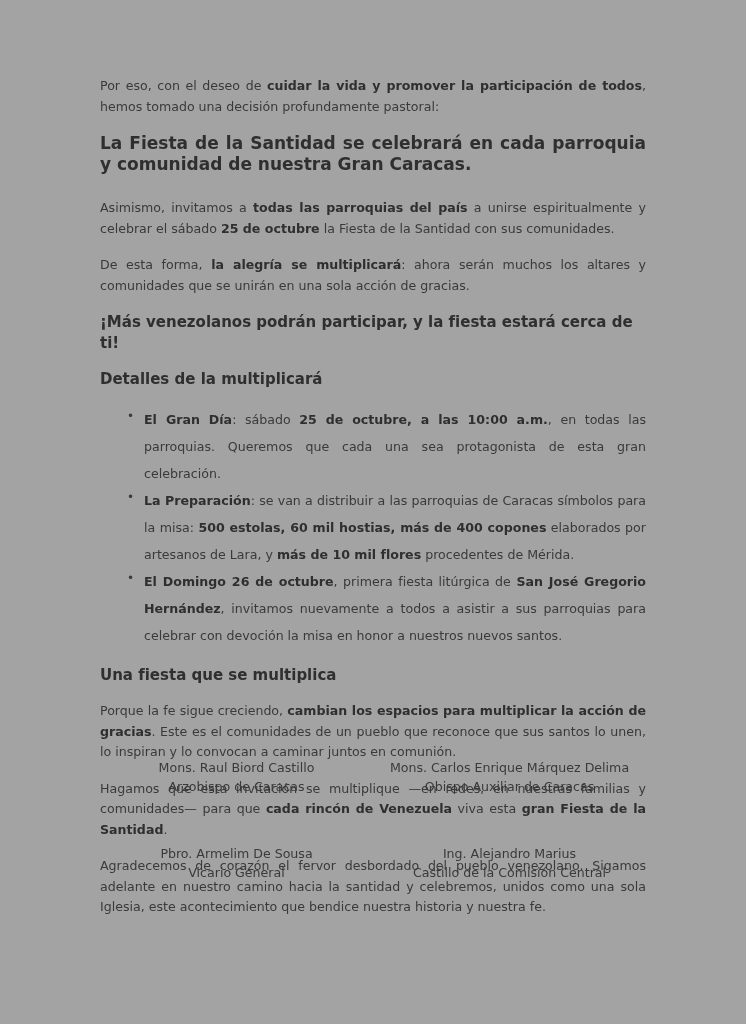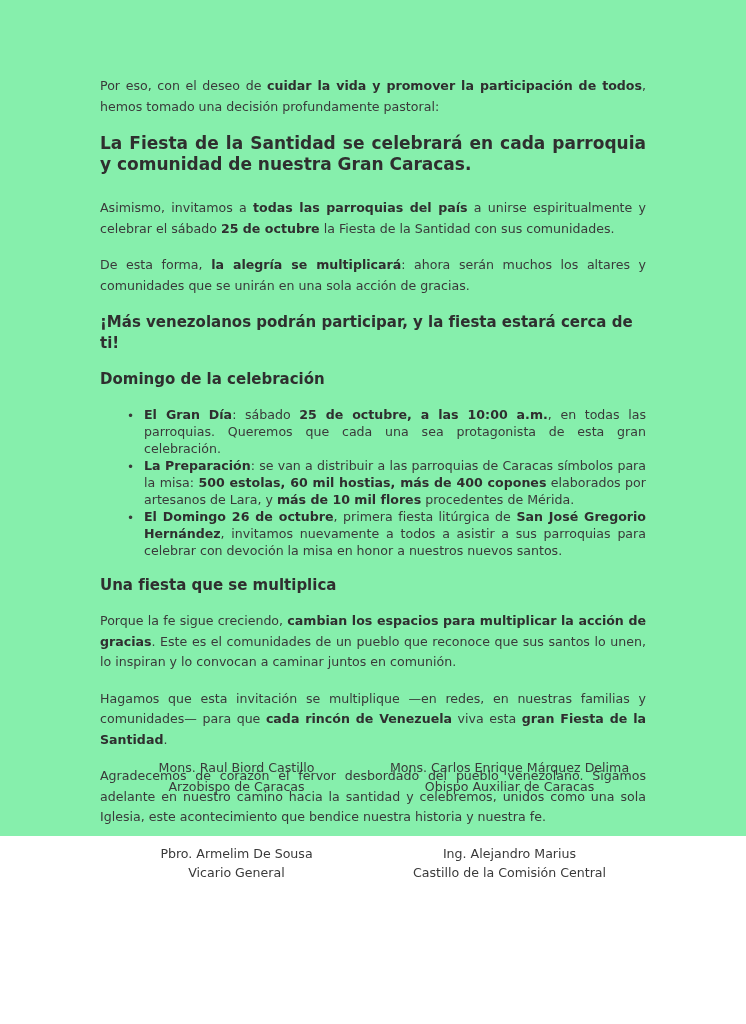--- a/index.html
+++ b/index.html
@@ -12,22 +12,22 @@
     width: 746px;
     height: 1024px;
     overflow: hidden;
     font-family: "DejaVu Sans", "Liberation Sans", sans-serif;
     color: #3a3a3a;
     -webkit-font-smoothing: antialiased;
   }
   .page {
     position: relative;
     width: 746px;
-    height: 836px;
-    background: #86efac;
+    height: 1024px;
+    background: #a3a3a3;
     box-sizing: border-box;
   }
   .content {
     position: absolute;
     left: 100px;
     top: 76px;
     width: 546px;
   }
   p.para {
     margin: 0 0 16px 0;
@@ -57,21 +57,21 @@
   b, strong { font-weight: bold; color: #2f2f2f; }
   ul.bullets {
     margin: 0 0 16px 0;
     padding: 0 0 0 44px;
     list-style: none;
   }
   ul.bullets > li {
     position: relative;
     margin: 0 0 0 0;
     font-size: 12.6px;
-    line-height: 17px;
+    line-height: 27px;
     text-align: justify;
     text-justify: inter-word;
     padding-left: 0;
   }
   ul.bullets > li::before {
     content: "\2022";
     position: absolute;
     left: -17px;
     top: 0;
     font-size: 12px;
@@ -109,21 +109,21 @@
     <p class="para"><span>Por eso, con el deseo de </span><b>cuidar la vida y promover la participación de todos</b><span>, hemos tomado una decisión profundamente pastoral:</span></p>
 
     <p class="block-bold">La Fiesta de la Santidad se celebrará en cada parroquia y comunidad de nuestra Gran Caracas.</p>
 
     <p class="para"><span>Asimismo, invitamos a </span><b>todas las parroquias del país</b><span> a unirse espiritualmente y celebrar el sábado </span><b>25 de octubre</b><span> la Fiesta de la Santidad con sus comunidades.</span></p>
 
     <p class="para"><span>De esta forma, </span><b>la alegría se multiplicará</b><span>: ahora serán muchos los altares y comunidades que se unirán en una sola acción de gracias.</span></p>
 
     <p class="heading">¡Más venezolanos podrán participar, y la fiesta estará cerca de ti!</p>
 
-    <p class="heading">Domingo de la celebración</p>
+    <p class="heading">Detalles de la multiplicará</p>
 
     <ul class="bullets">
       <li><b>El Gran Día</b><span>: sábado </span><b>25 de octubre, a las 10:00 a.m.</b><span>, en todas las parroquias. Queremos que cada una sea protagonista de esta gran celebración.</span></li>
       <li><b>La Preparación</b><span>: se van a distribuir a las parroquias de Caracas símbolos para la misa: </span><b>500 estolas, 60 mil hostias, más de 400 copones</b><span> elaborados por artesanos de Lara, y </span><b>más de 10 mil flores</b><span> procedentes de Mérida.</span></li>
       <li><b>El Domingo 26 de octubre</b><span>, primera fiesta litúrgica de </span><b>San José Gregorio Hernández</b><span>, invitamos nuevamente a todos a asistir a sus parroquias para celebrar con devoción la misa en honor a nuestros nuevos santos.</span></li>
     </ul>
 
     <p class="heading">Una fiesta que se multiplica</p>
 
     <p class="para"><span>Porque la fe sigue creciendo, </span><b>cambian los espacios para multiplicar la acción de gracias</b><span>. Este es el comunidades de un pueblo que reconoce que sus santos lo unen, lo inspiran y lo convocan a caminar juntos en comunión.</span></p>

